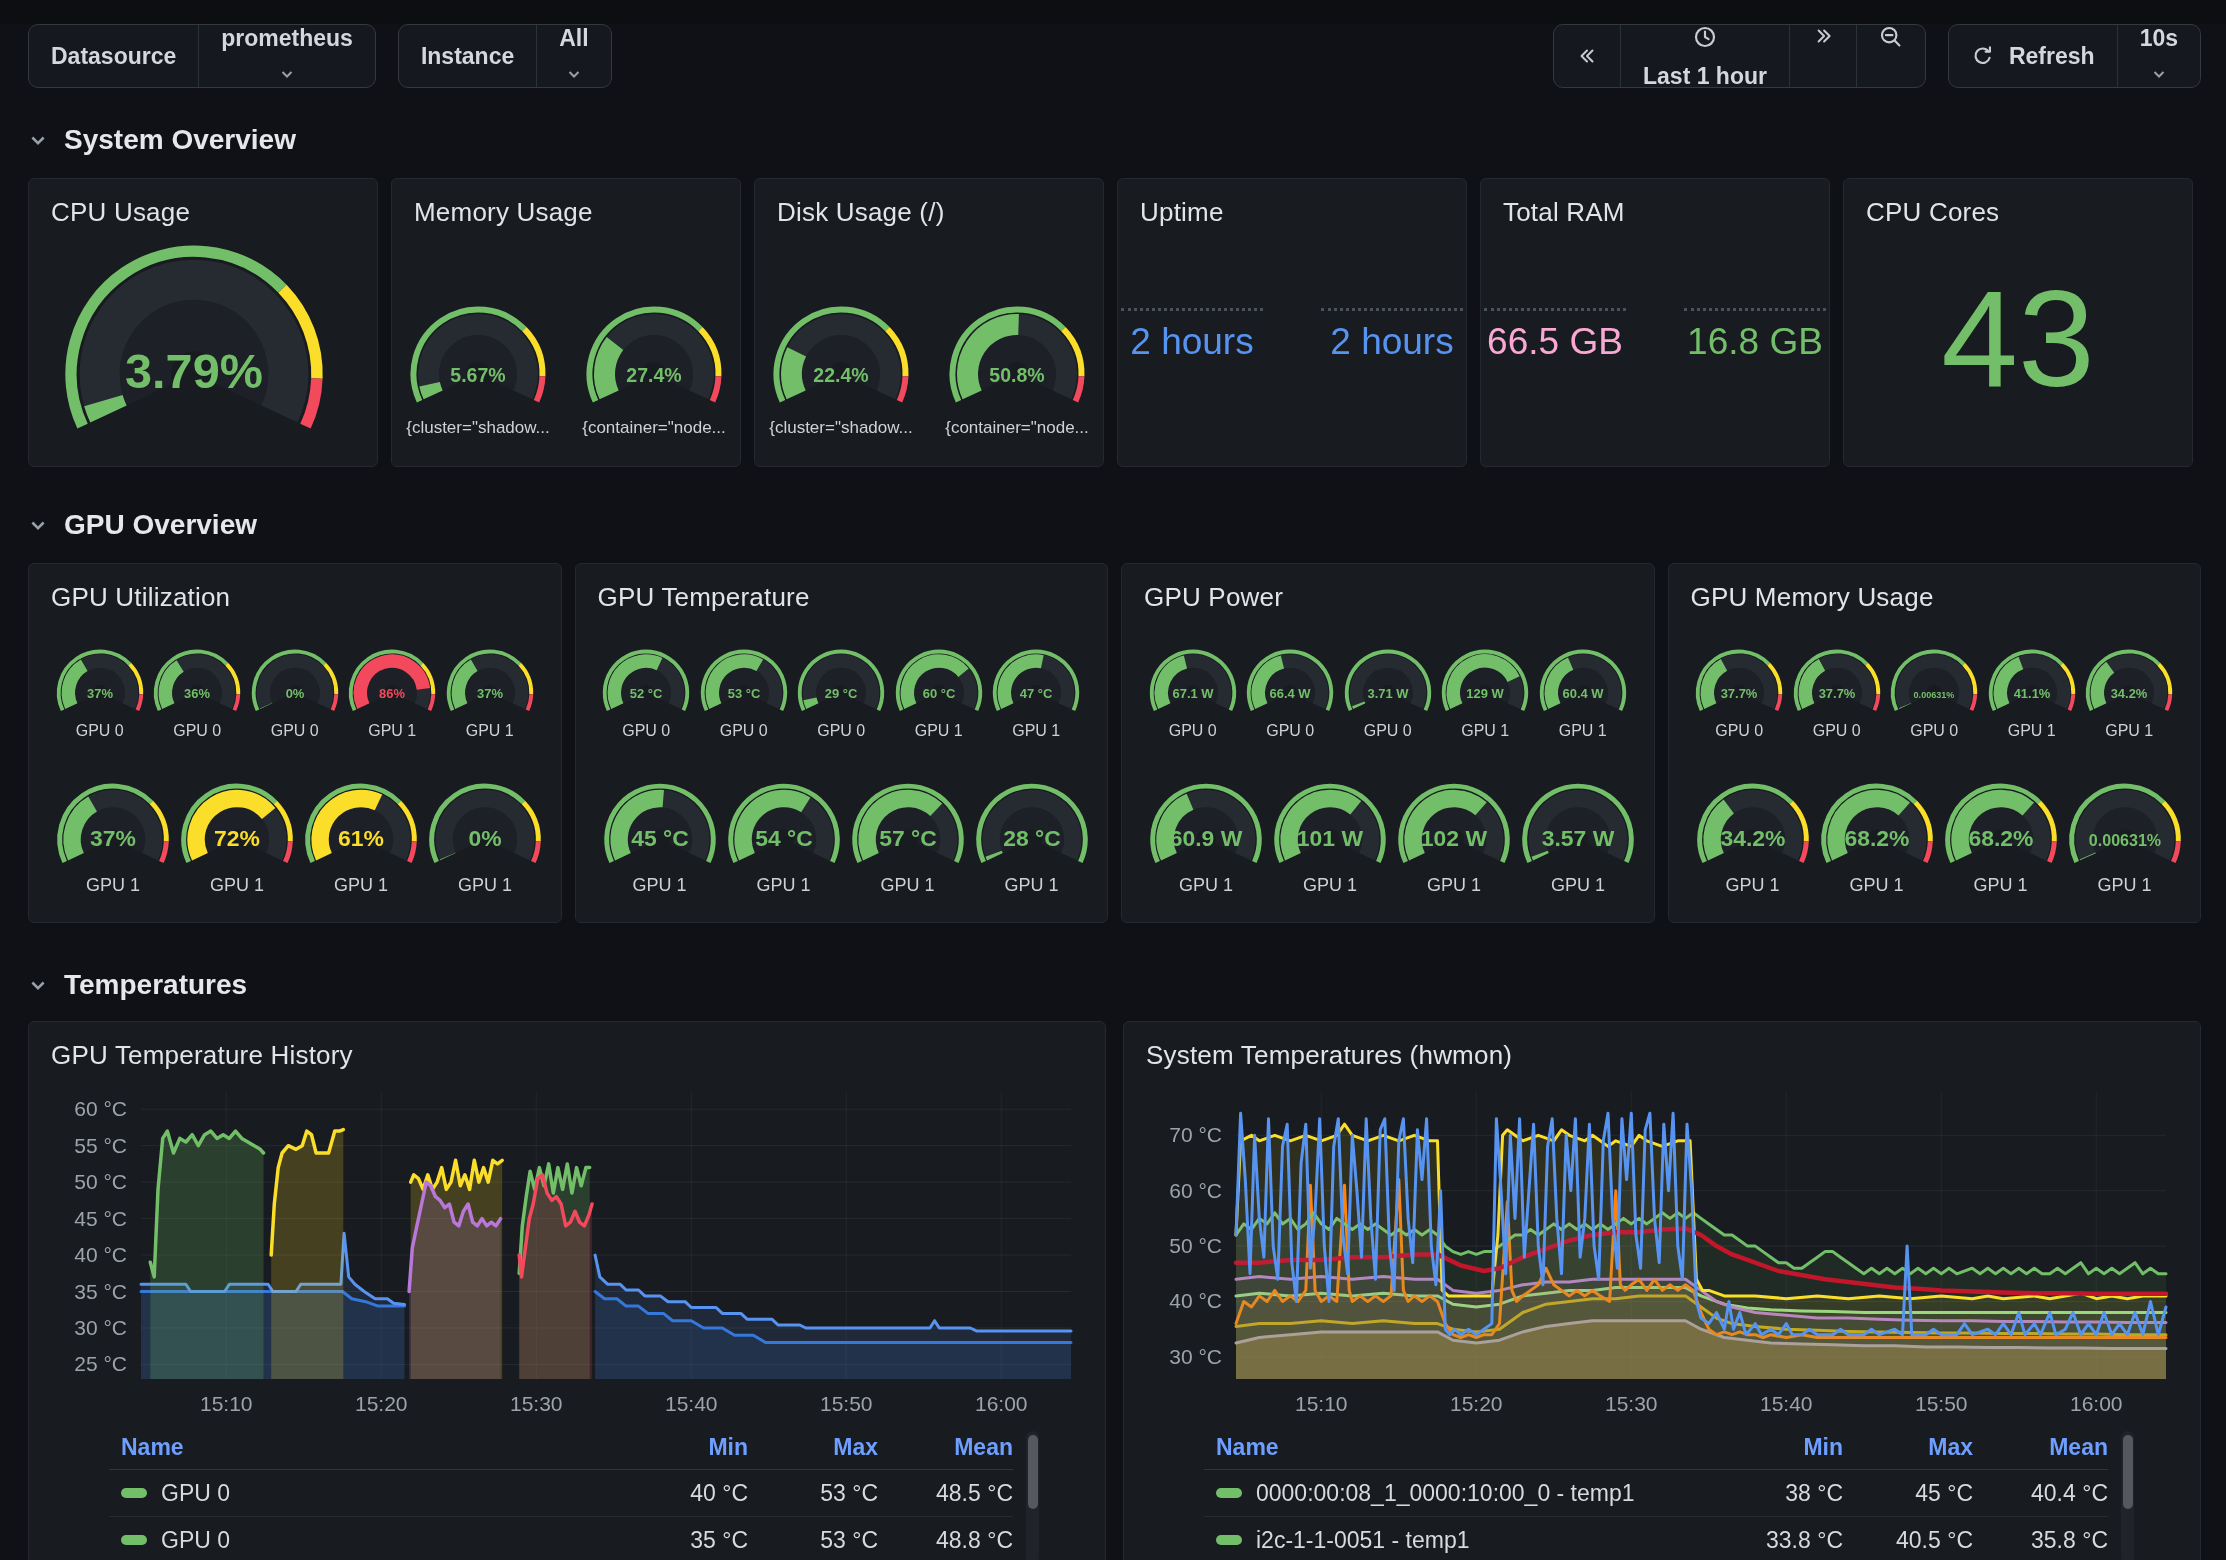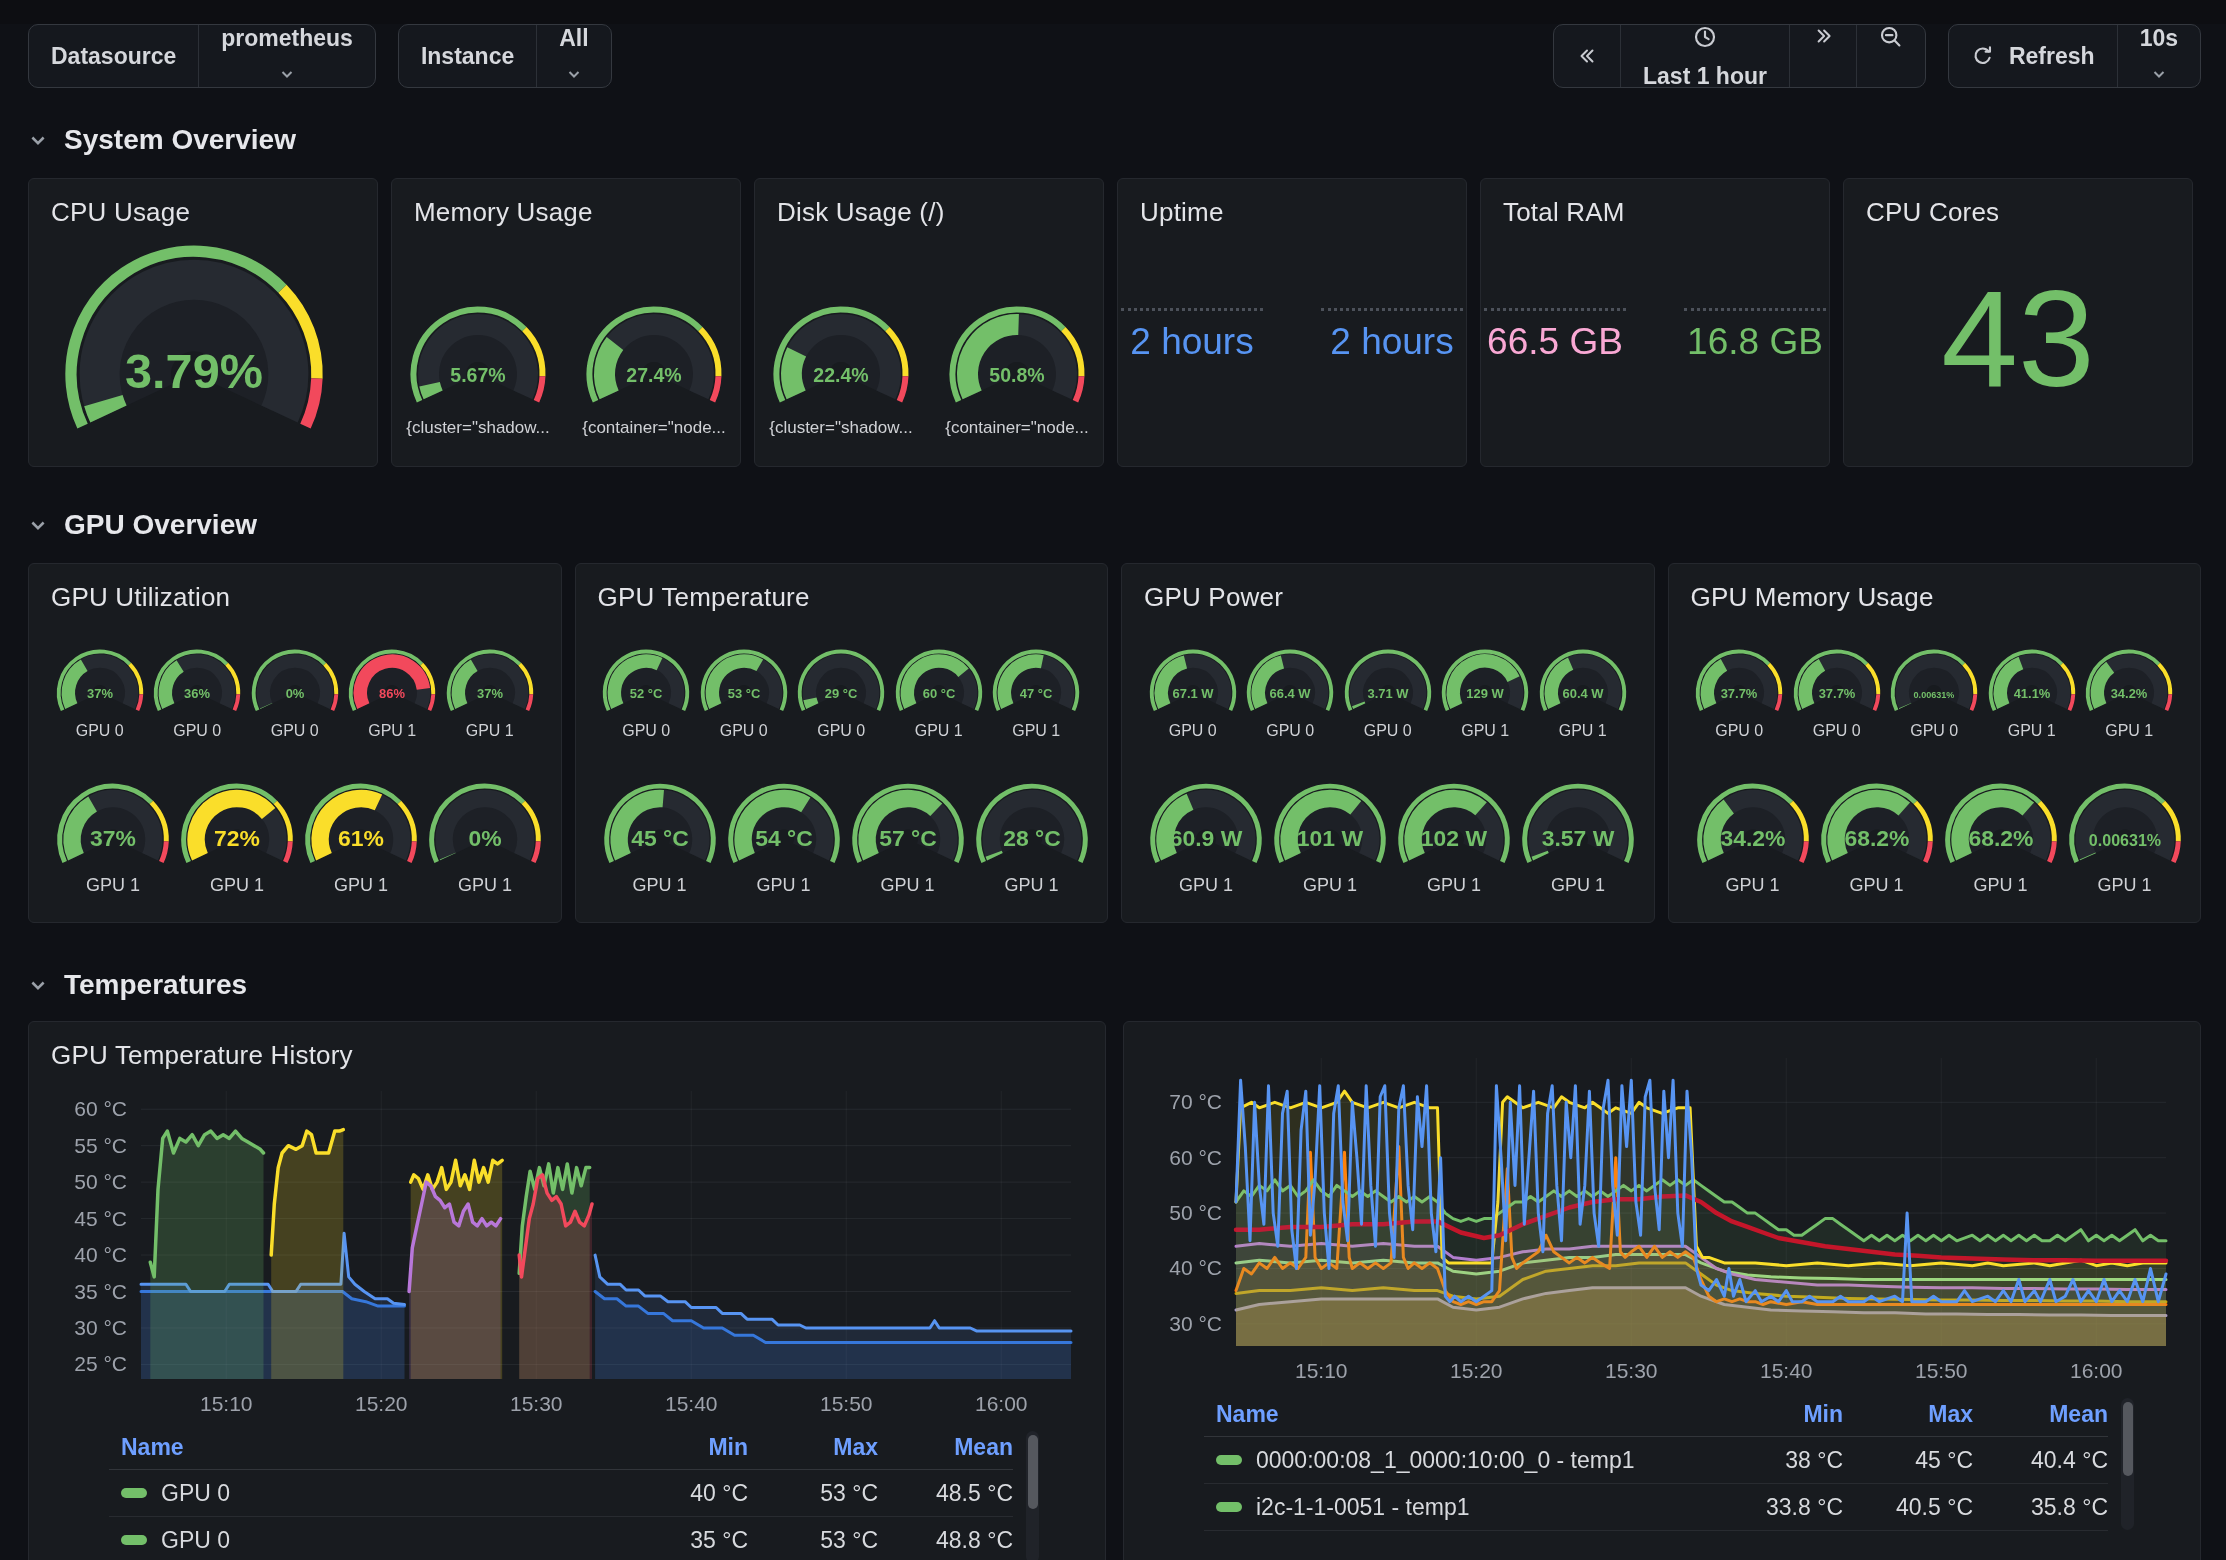--- a/index.html
+++ b/index.html
@@ -772,20 +772,21 @@
             <div class="cell num">35 °C</div>
             <div class="cell num">53 °C</div>
             <div class="cell num">48.8 °C</div>
           </div>
           <div class="lg-scroll">
             <div class="lg-thumb"></div>
           </div>
         </div>
     </div>
     <div class="panel">
+      <h2>System Temperatures (hwmon)</h2>
       <div class="chart"><svg viewBox="0 0 1032 346" width="1032" height="346">
             <line x1="90" x2="1020" y1="279.84615384615387" y2="279.84615384615387" stroke="rgba(204,212,224,0.08)" stroke-width="1"></line>
             <text x="76" y="286.84615384615387" text-anchor="end" font-size="21" fill="#9da2ab" font-family="Liberation Sans, sans-serif">30 °C</text>
             <line x1="90" x2="1020" y1="224.46153846153845" y2="224.46153846153845" stroke="rgba(204,212,224,0.08)" stroke-width="1"></line>
             <text x="76" y="231.46153846153845" text-anchor="end" font-size="21" fill="#9da2ab" font-family="Liberation Sans, sans-serif">40 °C</text>
             <line x1="90" x2="1020" y1="169.07692307692307" y2="169.07692307692307" stroke="rgba(204,212,224,0.08)" stroke-width="1"></line>
             <text x="76" y="176.07692307692307" text-anchor="end" font-size="21" fill="#9da2ab" font-family="Liberation Sans, sans-serif">50 °C</text>
             <line x1="90" x2="1020" y1="113.6923076923077" y2="113.6923076923077" stroke="rgba(204,212,224,0.08)" stroke-width="1"></line>
             <text x="76" y="120.6923076923077" text-anchor="end" font-size="21" fill="#9da2ab" font-family="Liberation Sans, sans-serif">60 °C</text>
             <line x1="90" x2="1020" y1="58.30769230769231" y2="58.30769230769231" stroke="rgba(204,212,224,0.08)" stroke-width="1"></line>

